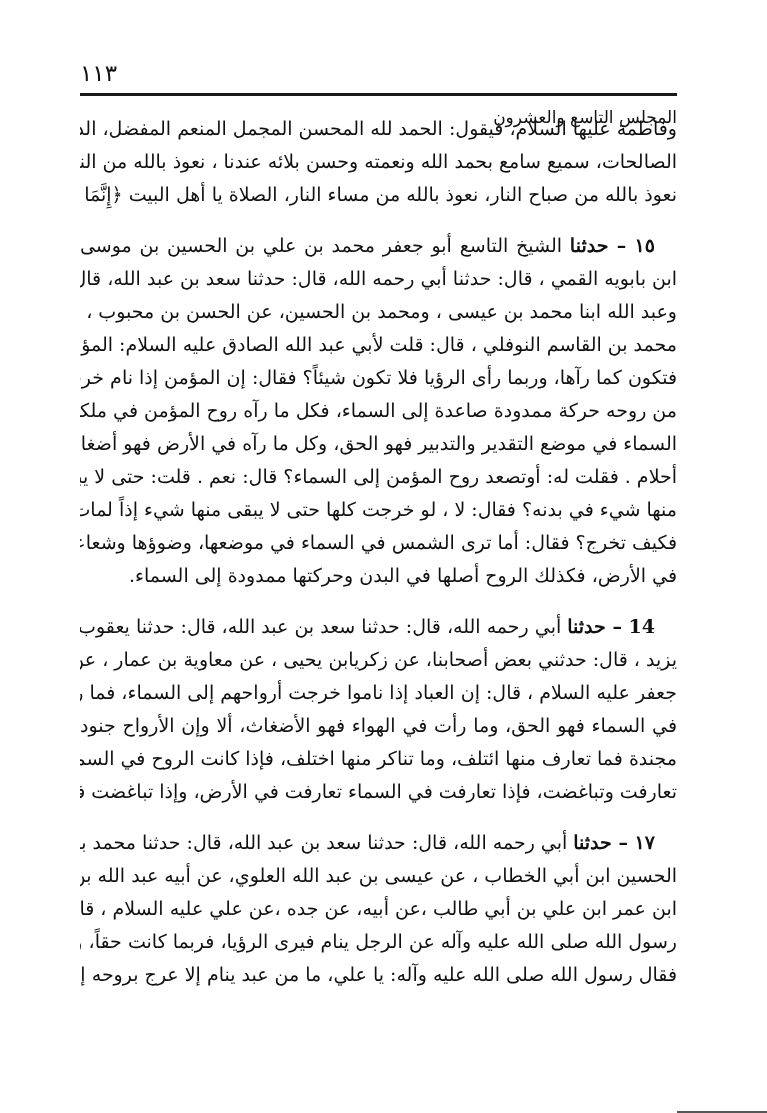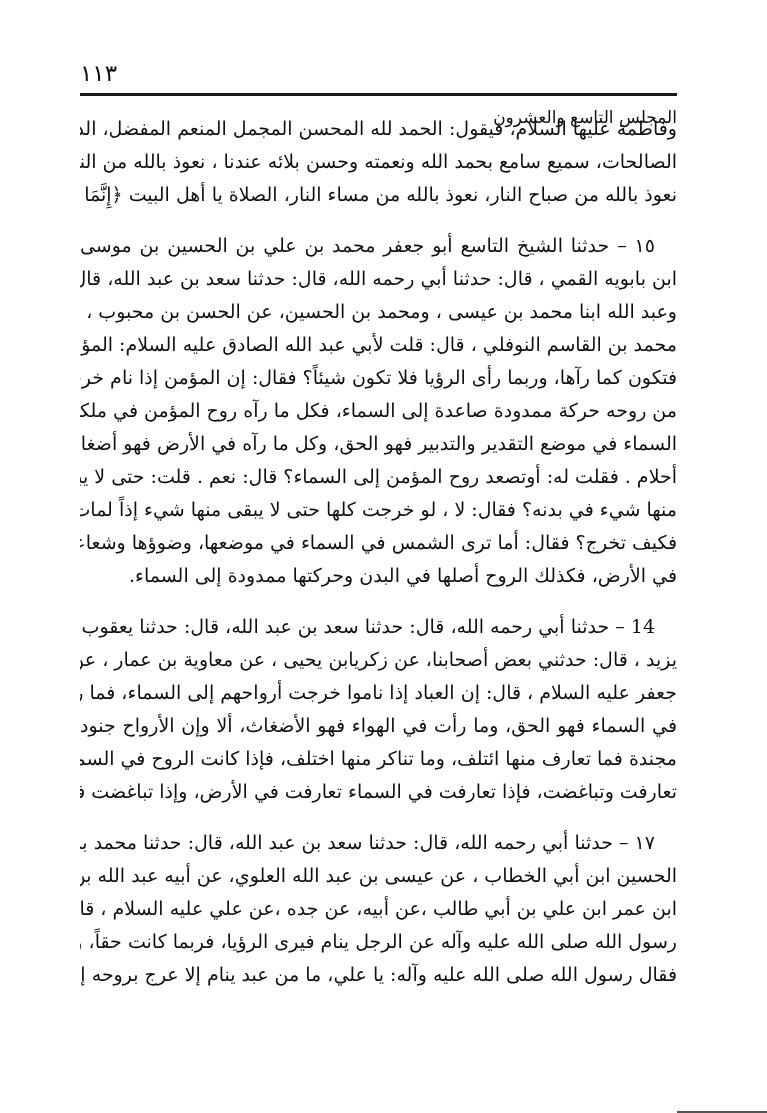--- a/index.html
+++ b/index.html
@@ -72,24 +72,24 @@
     text-align: justify;
     text-align-last: justify;
   }
   .line.last {
     text-align-last: right;
   }
   .para-gap {
     height: 18px;
   }
   .hadith-num {
-    font-weight: normal;
+    font-weight: bold;
   }
   .lead-bold {
-    font-weight: normal;
+    font-weight: bold;
   }
   .indent {
     padding-right: 22px;
   }
   .bottom-rule {
     position: absolute;
     right: 0;
     bottom: 0;
     width: 90px;
     height: 2px;

